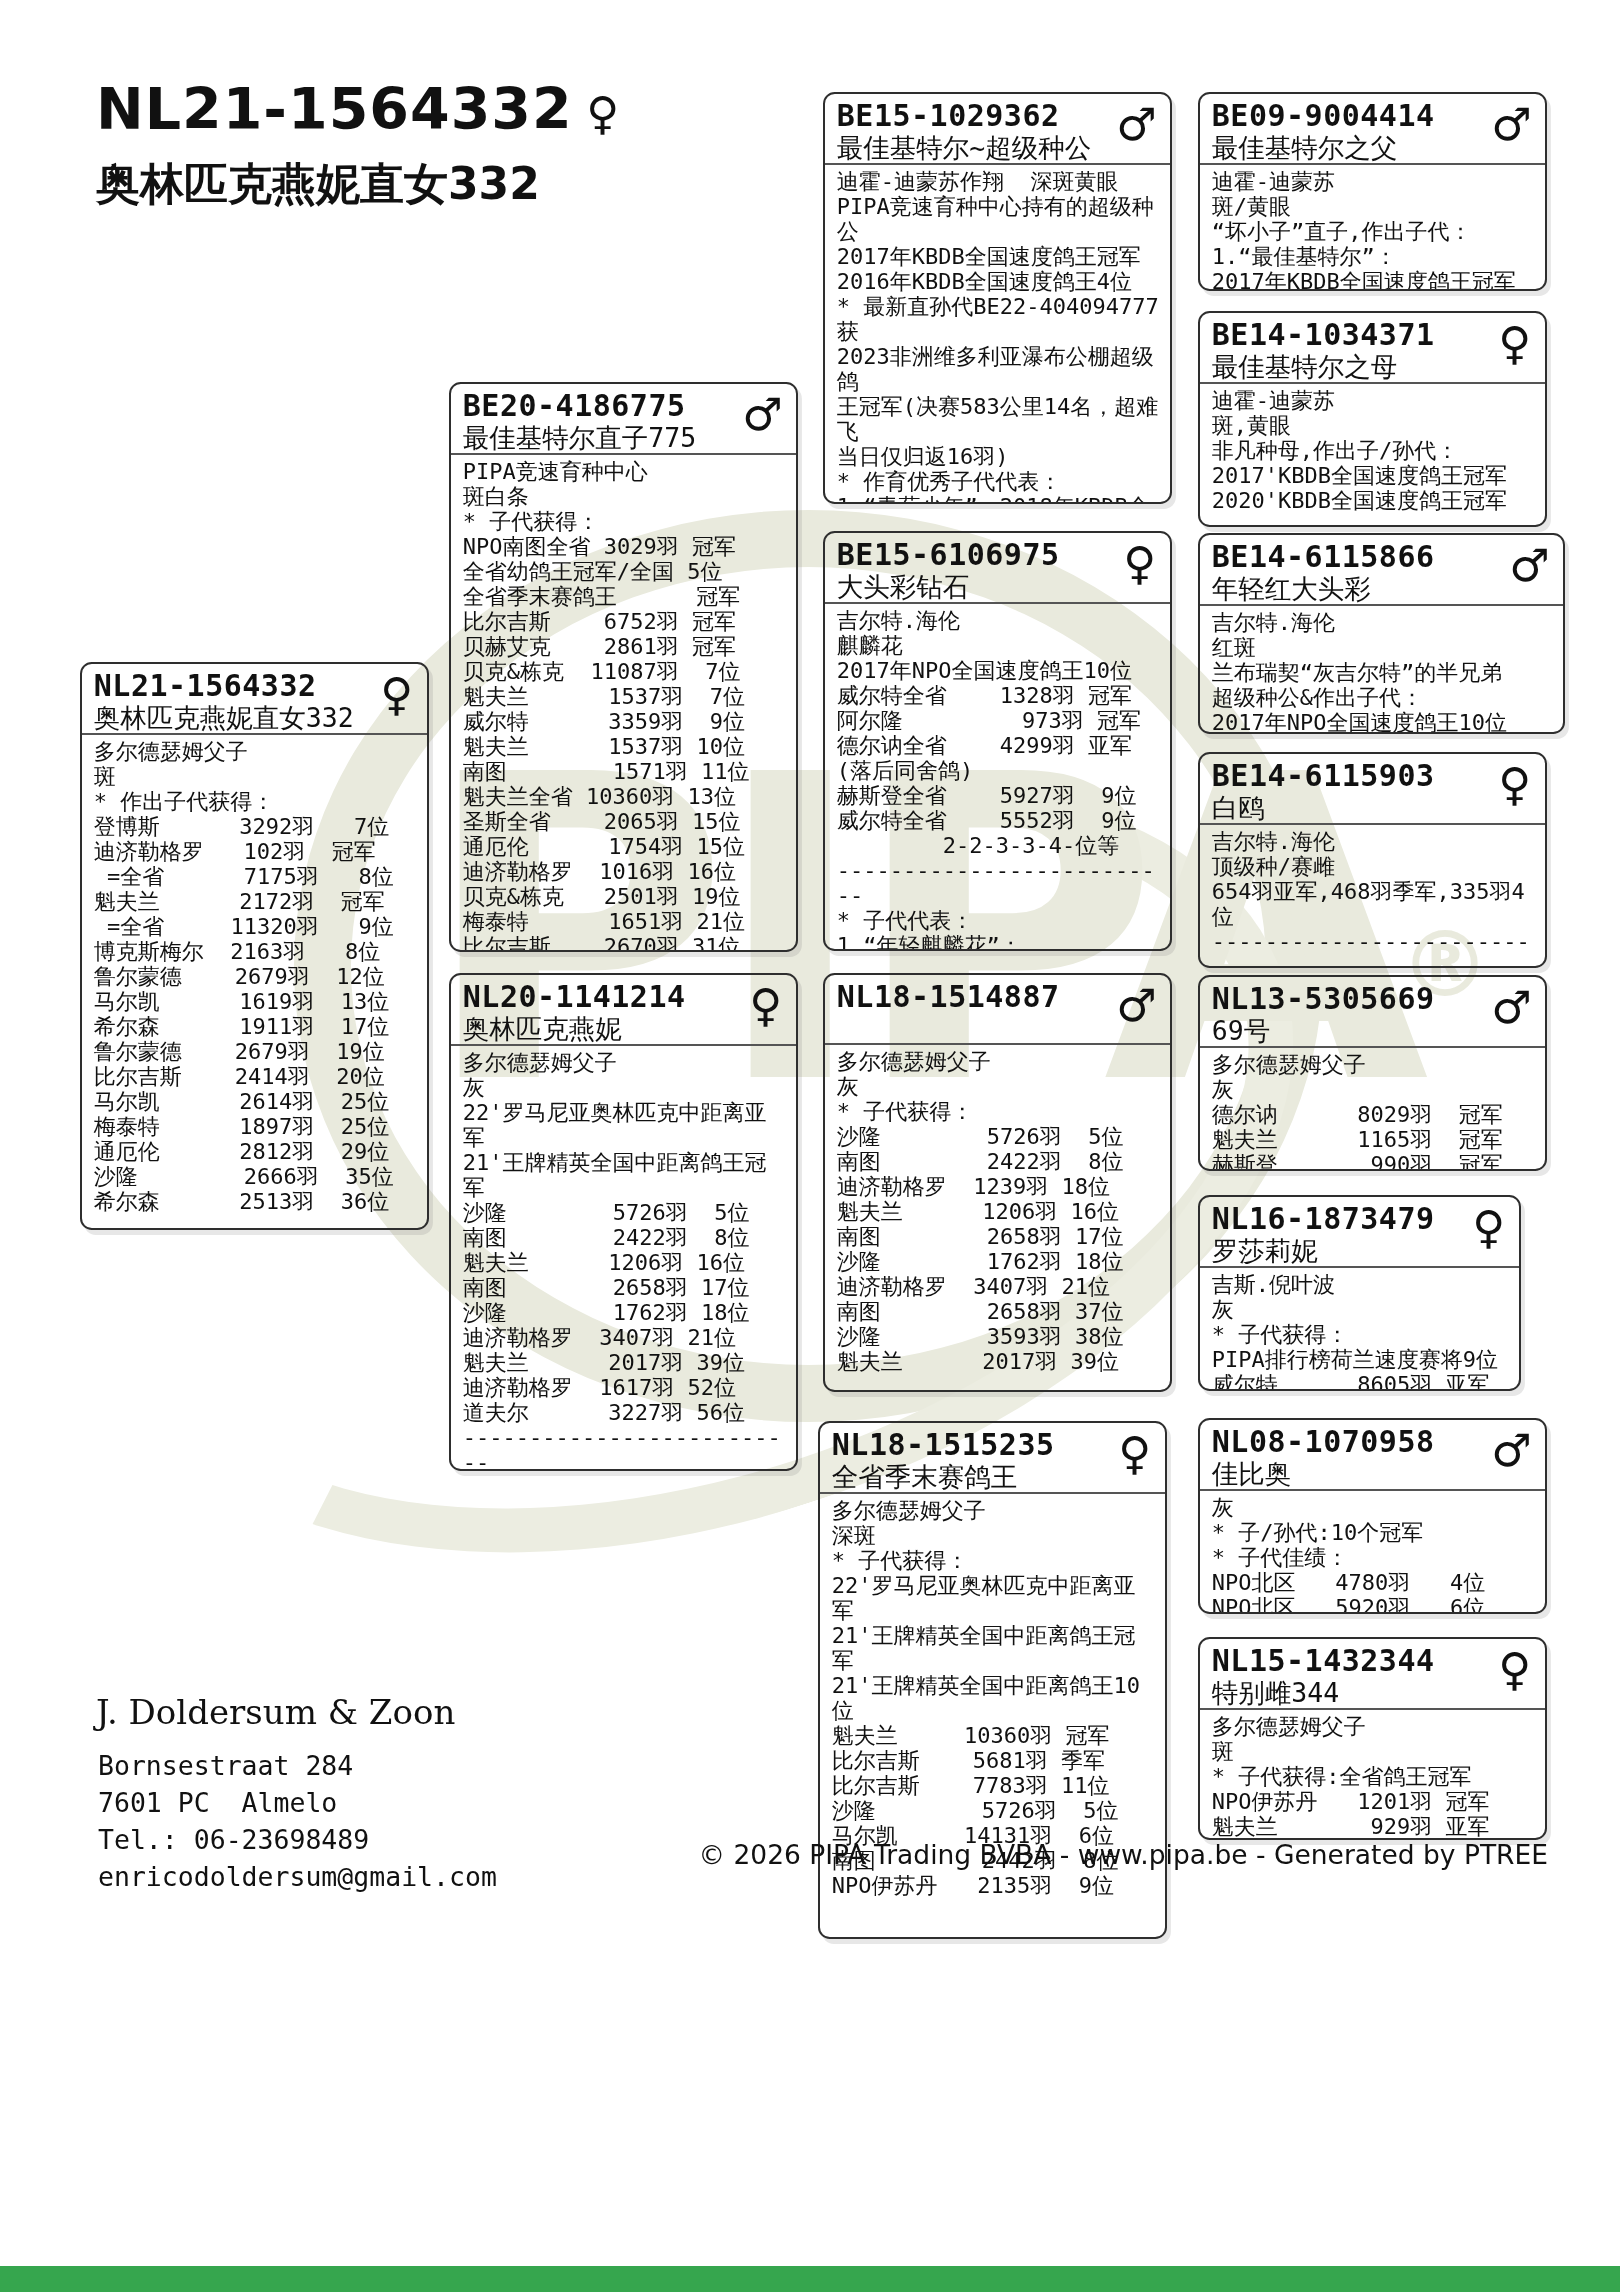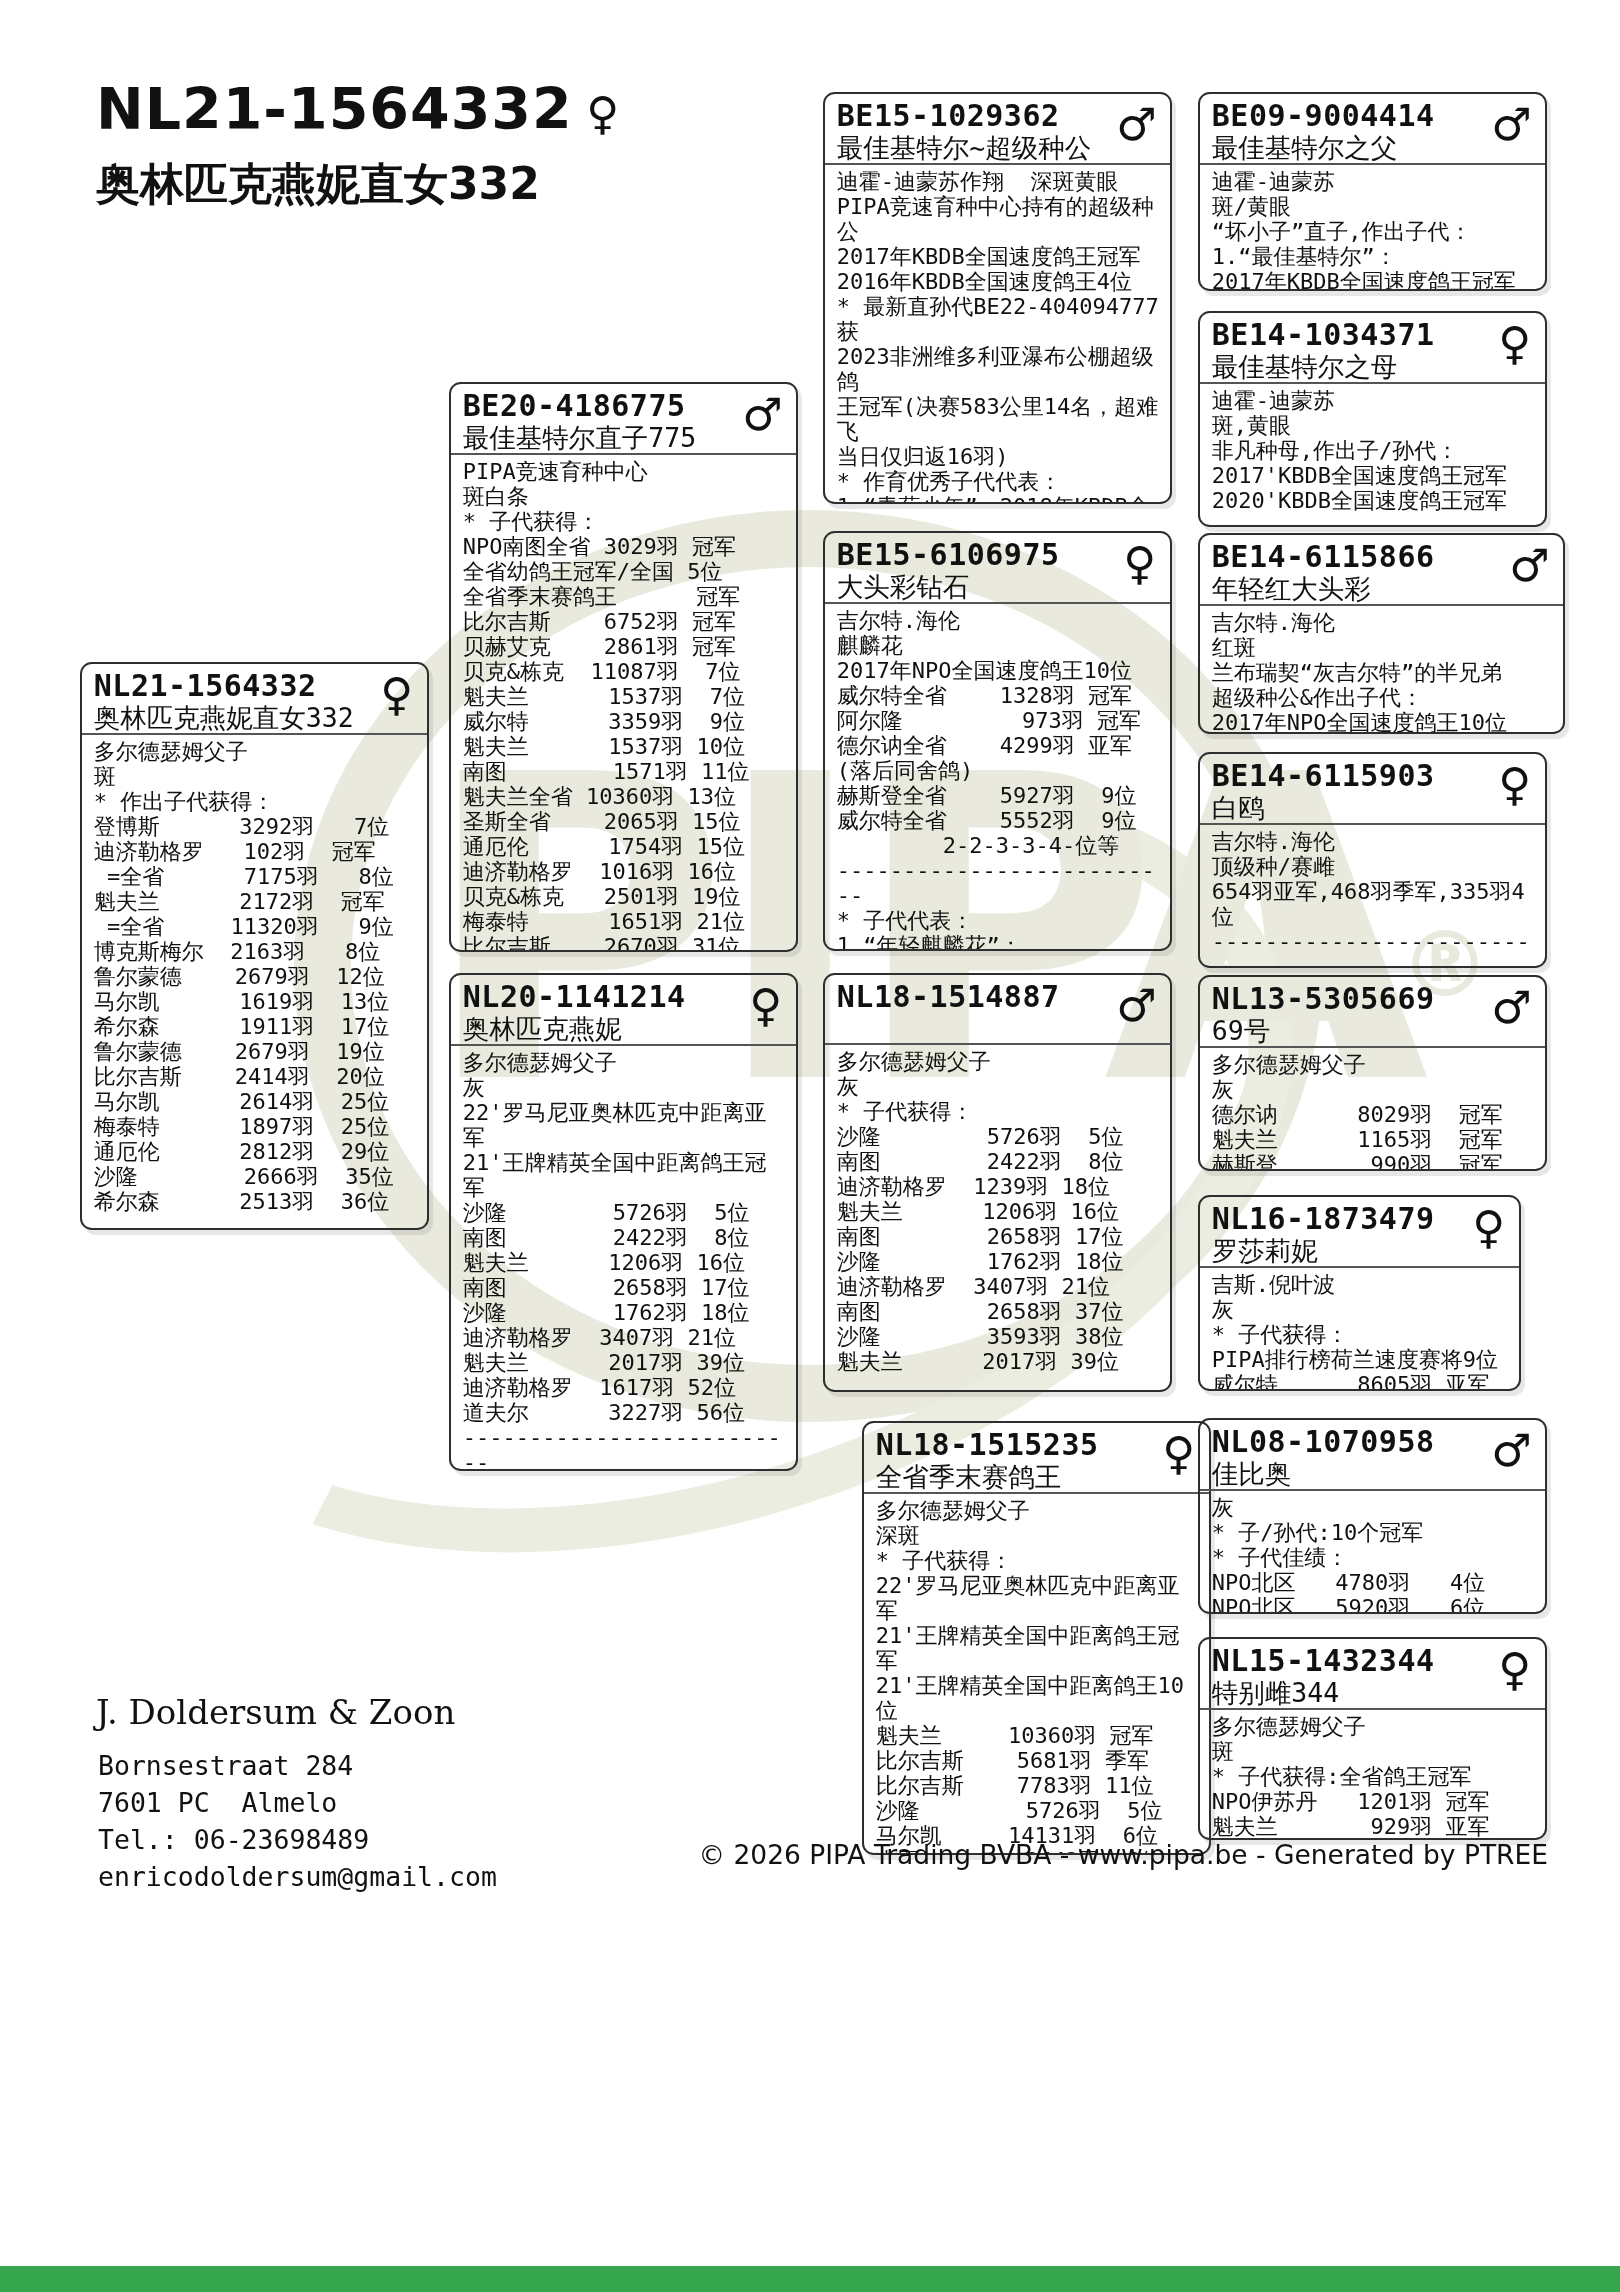--- a/index.html
+++ b/index.html
@@ -240,21 +240,21 @@
 迪济勒格罗  1239羽 18位
 魁夫兰      1206羽 16位
 南图        2658羽 17位
 沙隆        1762羽 18位
 迪济勒格罗  3407羽 21位
 南图        2658羽 37位
 沙隆        3593羽 38位
 魁夫兰      2017羽 39位</div>
 </div>
 
-<div class="box" style="left:862px;top:1409px;width:349px;height:434px">
+<div class="box" style="left:818px;top:1409px;width:349px;height:518px">
   <div class="box-header">
     <div class="ring">NL18-1515235</div>
     <div class="sex">♀</div>
     <div class="nickname">全省季末赛鸽王</div>
   </div>
   <div class="box-body">多尔德瑟姆父子
 深斑
 * 子代获得：
 22'罗马尼亚奥林匹克中距离亚军
 21'王牌精英全国中距离鸽王冠军

